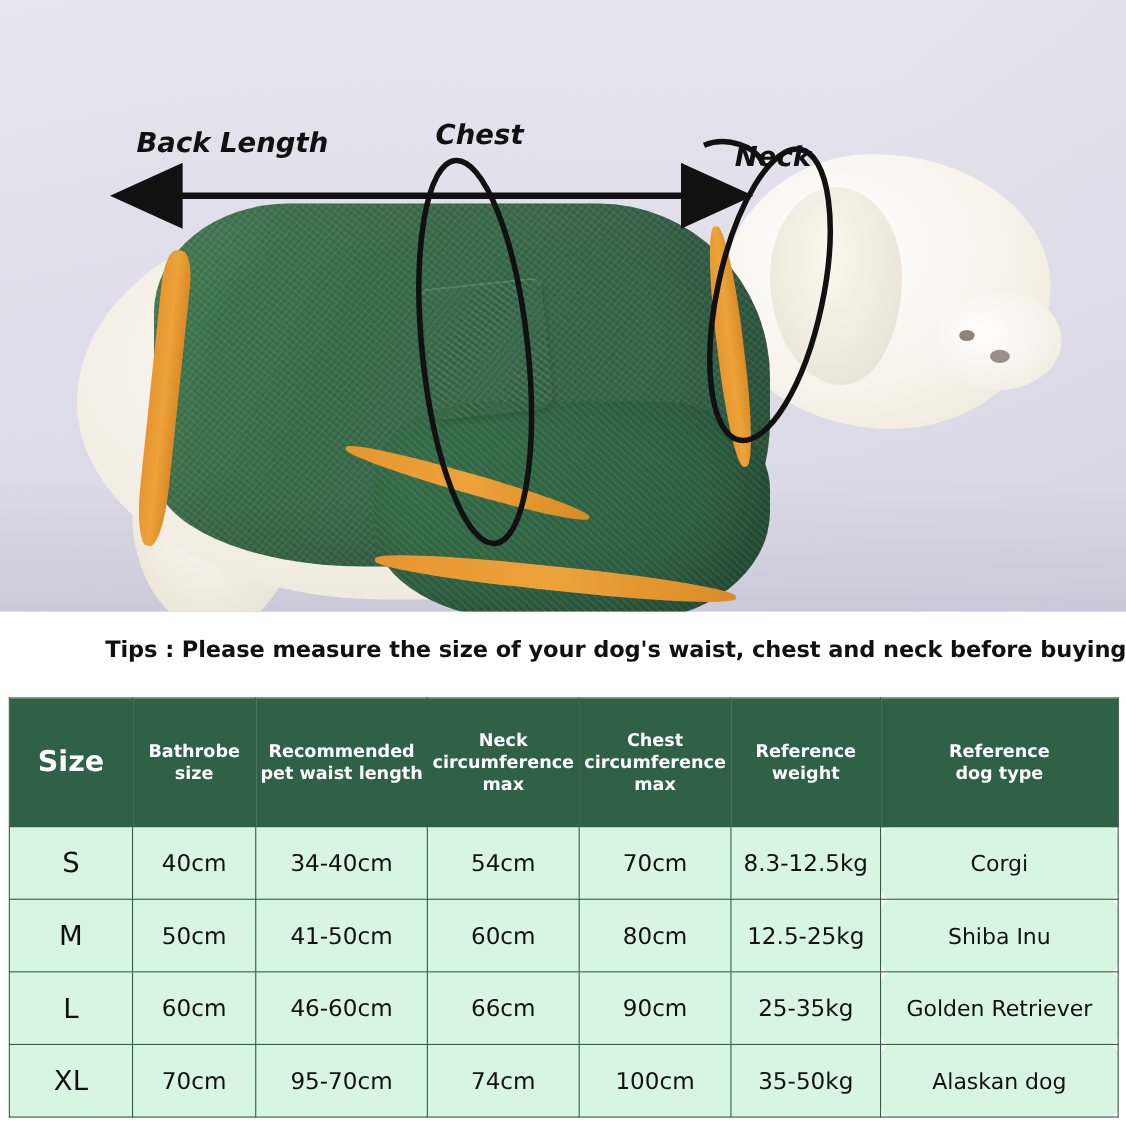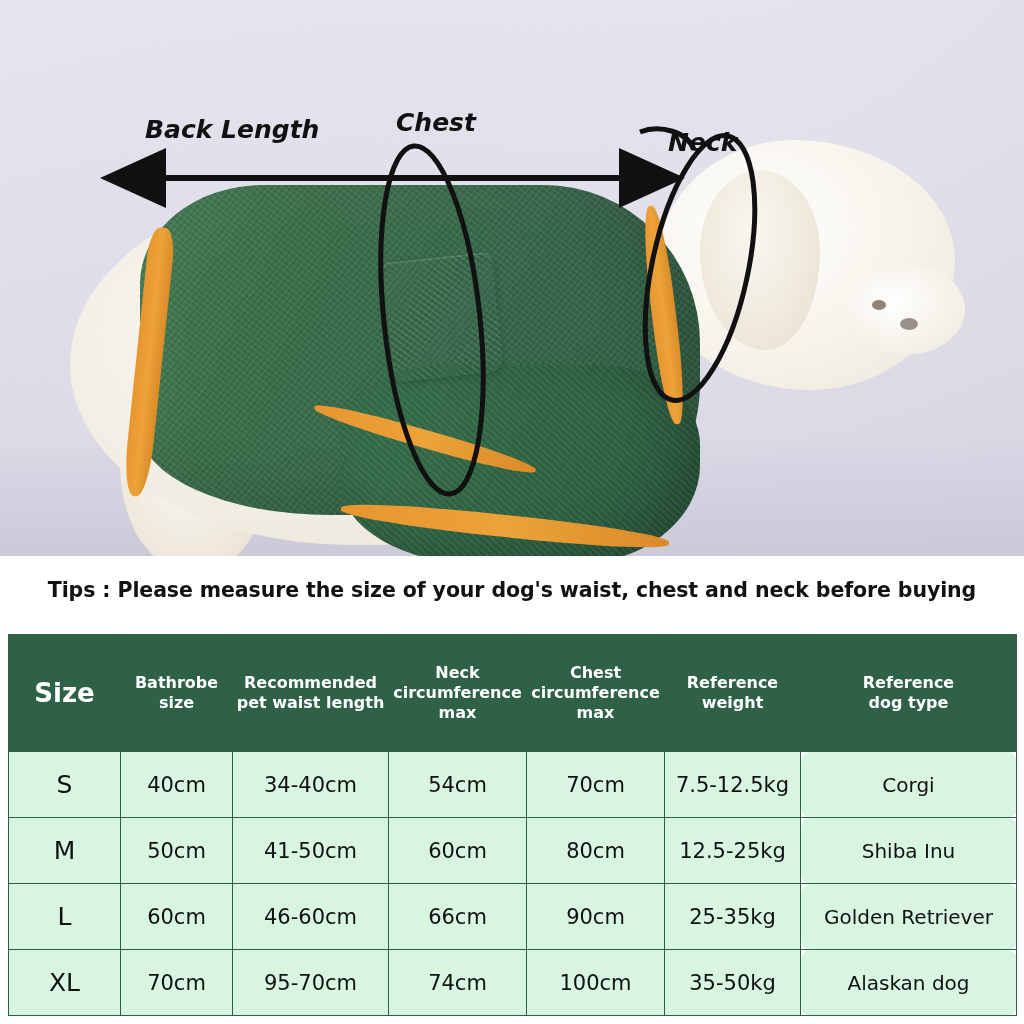--- a/index.html
+++ b/index.html
@@ -217,31 +217,31 @@
   }
   .annot-label {
     position: absolute;
     font-family: "DejaVu Sans", sans-serif;
     font-weight: bold;
     font-style: italic;
     font-size: 25px;
     color: #111111;
     white-space: nowrap;
   }
-  .lbl-back { left: 124px; top: 115px; margin-left: 21px; }
+  .lbl-back { left: 124px; top: 115px; }
   .lbl-chest { left: 396px; top: 108px; }
   .lbl-neck { left: 668px; top: 128px; }
 
   
   .tips {
     position: absolute;
     left: 0;
     top: 578px;
     width: 1024px;
-    text-align: center;
+    text-align: right;
     font-family: "DejaVu Sans", sans-serif;
     font-weight: bold;
     font-size: 20.5px;
     color: #111111;
     letter-spacing: -0.1px;
   }
 
   
   .table-wrap {
     position: absolute;
@@ -397,21 +397,21 @@
           </th>
         </tr>
       </thead>
       <tbody>
         <tr>
           <td class="size-cell">S</td>
           <td>40cm</td>
           <td>34-40cm</td>
           <td>54cm</td>
           <td>70cm</td>
-          <td>7.5-12.5kg</td>
+          <td>8.3-12.5kg</td>
           <td class="dogtype">Corgi</td>
         </tr>
         <tr>
           <td class="size-cell">M</td>
           <td>50cm</td>
           <td>41-50cm</td>
           <td>60cm</td>
           <td>80cm</td>
           <td>12.5-25kg</td>
           <td class="dogtype">Shiba Inu</td>

